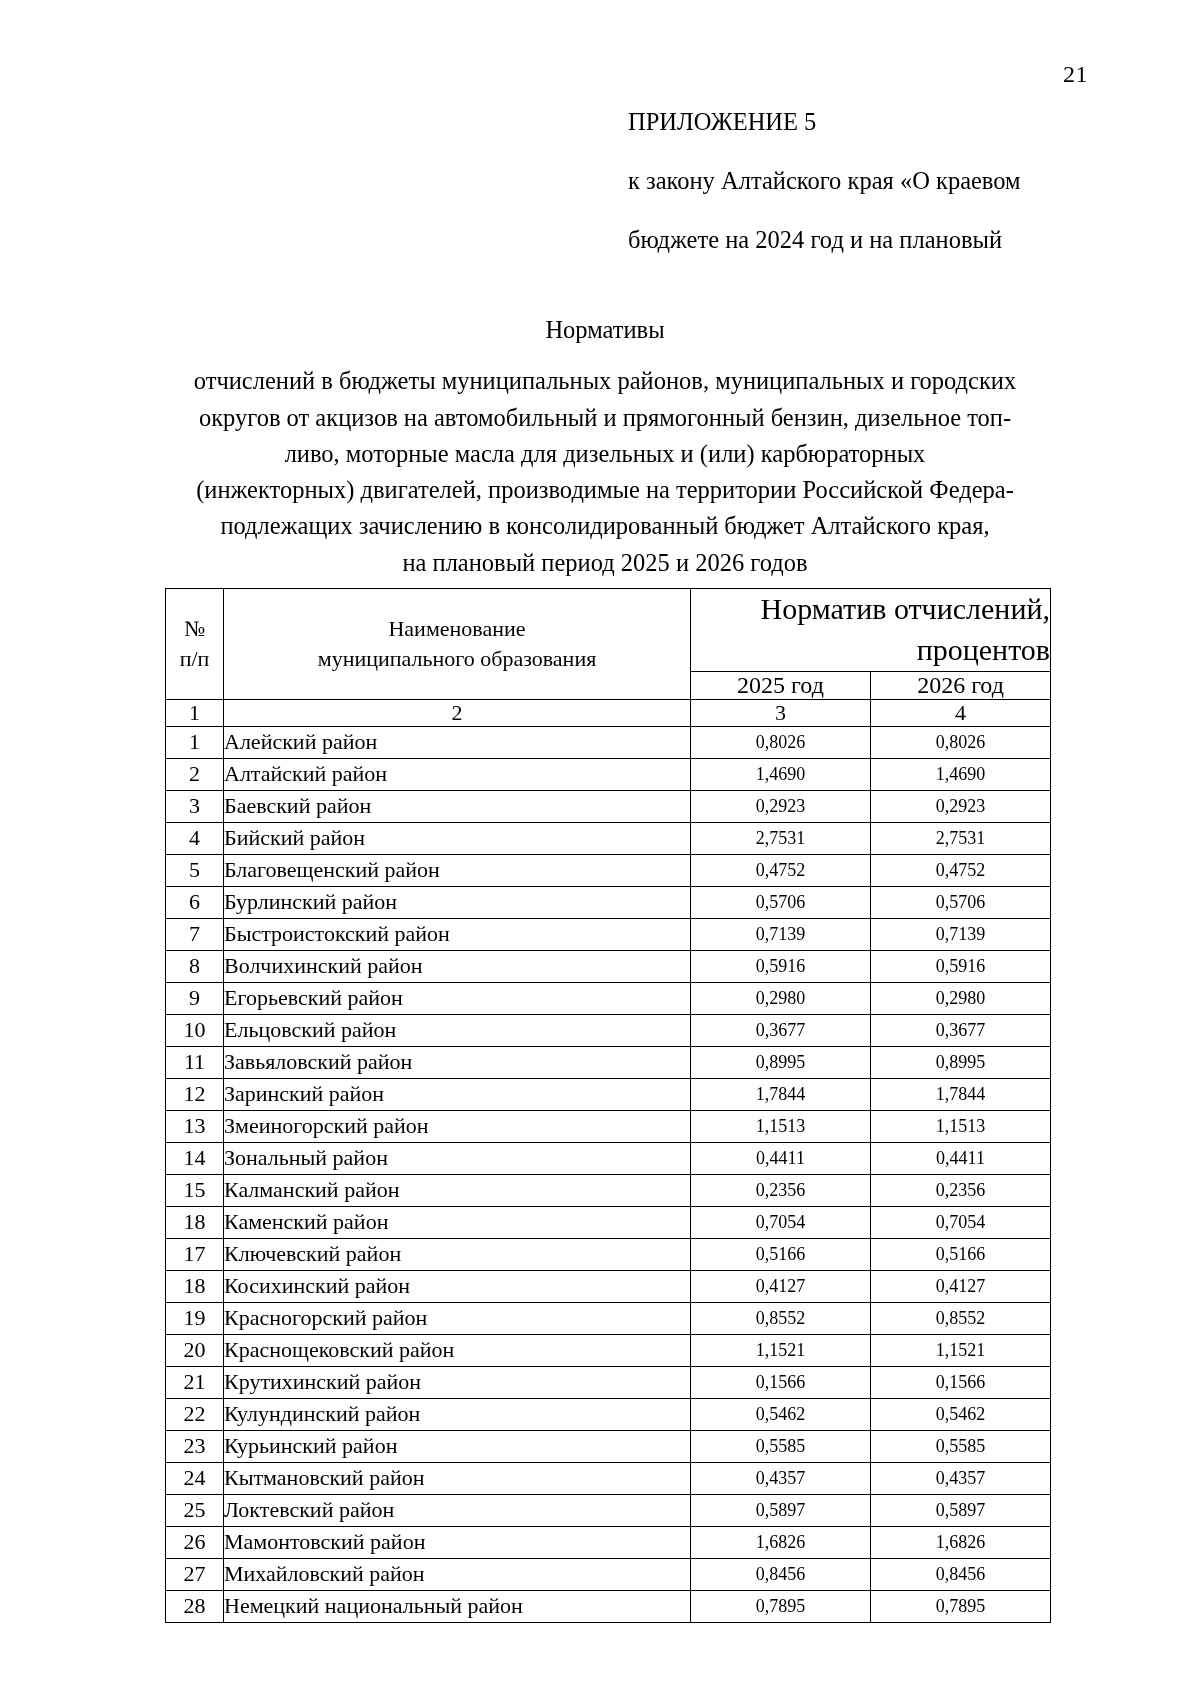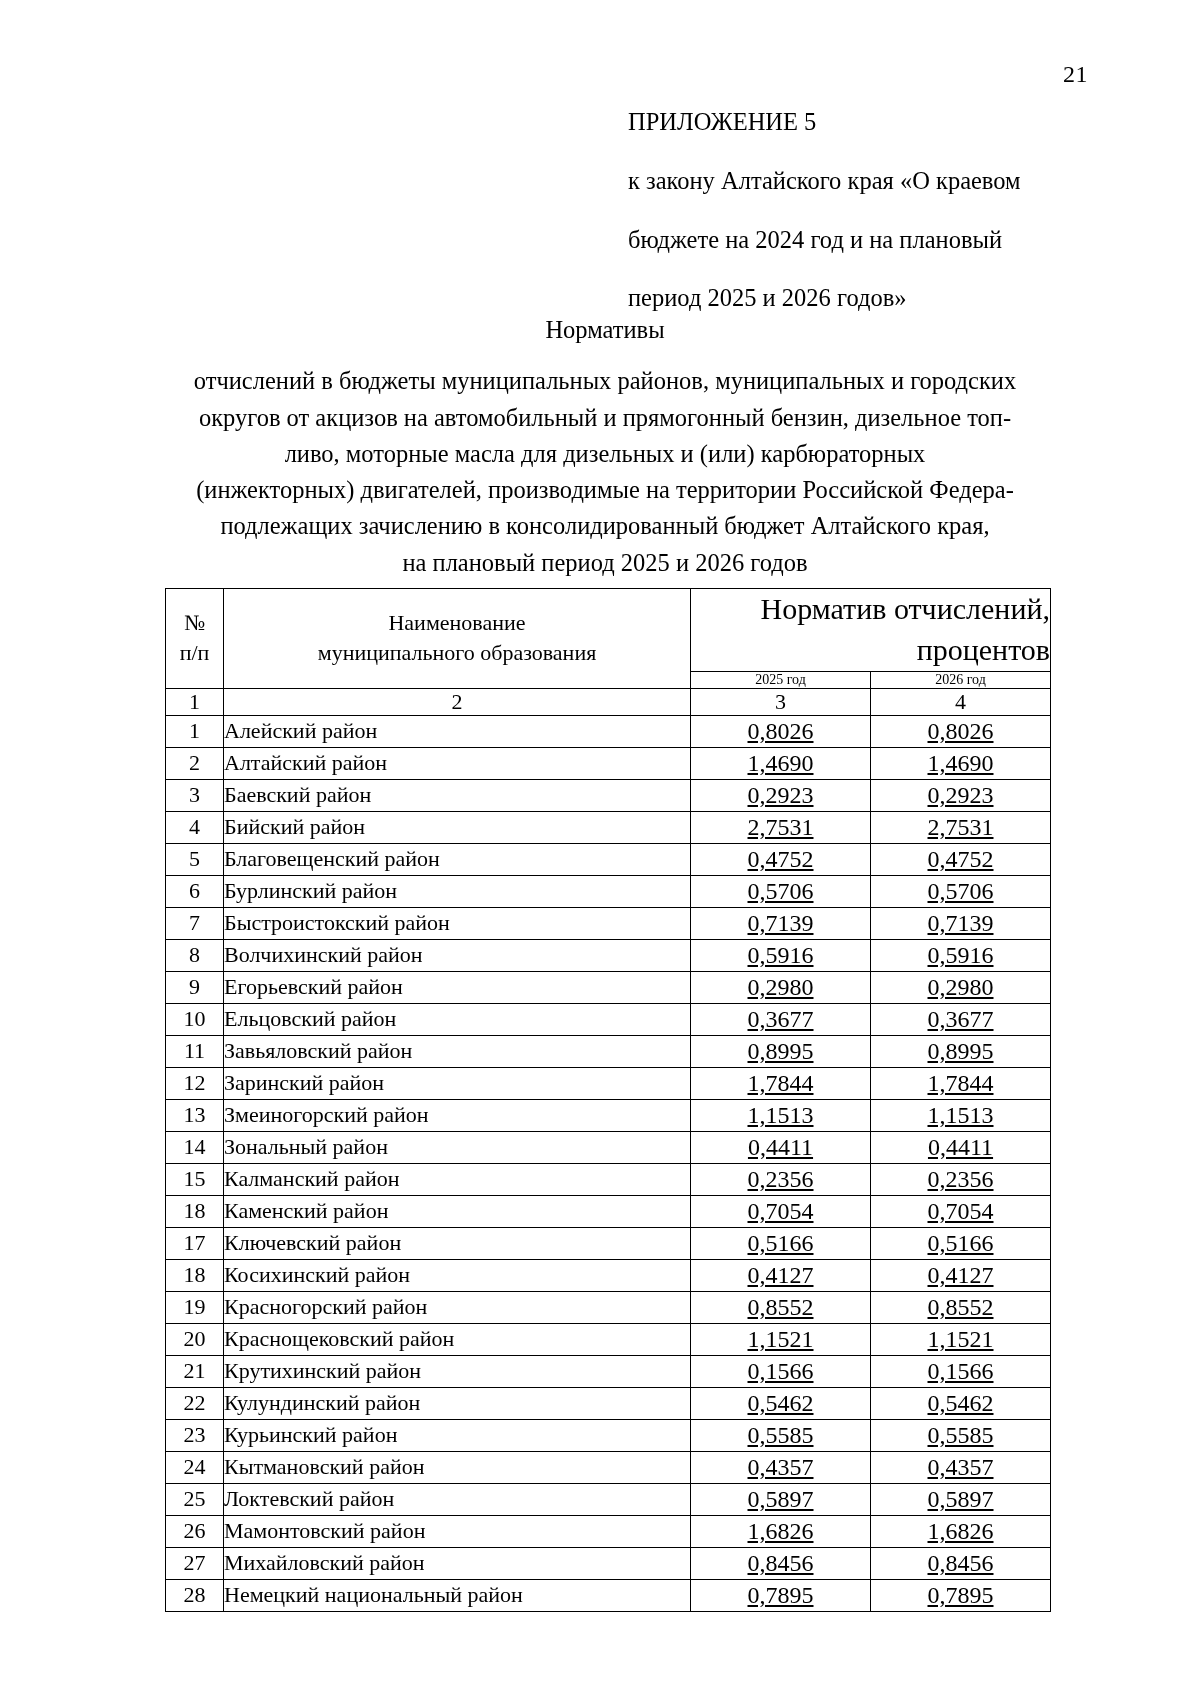--- a/index.html
+++ b/index.html
@@ -107,21 +107,21 @@
     padding: 6px 6px;
   }
   .th-span {
     text-align: right;
     font-size: 30px;
     line-height: 1.36;
     padding: 6px 6px;
   }
   .th-year {
     text-align: center;
-    font-size: 14px;
+    font-size: 24px;
     padding: 5px 0;
   }
 
   .numrow td {
     text-align: center;
     font-size: 22px;
     padding: 3px 0 4px;
   }
 
   tbody.body-rows td {
@@ -131,36 +131,34 @@
     text-align: center;
     font-size: 22px;
   }
   td.cell-name {
     text-align: left;
     padding-left: 10px;
     font-size: 22px;
   }
   td.cell-val {
     text-align: center;
-    font-size: 24px;
-    text-decoration: underline;
+    font-size: 18px;
   }
 </style>
 </head>
 <body>
 
 <div class="page">
 
   <div class="page-number">21</div>
 
   <div class="appendix-block">
     <div class="appendix-title">ПРИЛОЖЕНИЕ 5</div>
     <div class="appendix-line">к закону Алтайского края «О краевом</div>
     <div class="appendix-line">бюджете на 2024 год и на плановый</div>
-    <div class="appendix-line">период 2025 и 2026 годов»</div>
   </div>
 
   <div class="doc-heading">
     <span class="head-word">Нормативы</span>
     <span class="head-line">отчислений в бюджеты муниципальных районов, муниципальных и городских</span>
     <span class="head-line">округов от акцизов на автомобильный и прямогонный бензин, дизельное топ-</span>
     <span class="head-line">ливо, моторные масла для дизельных и (или) карбюраторных</span>
     <span class="head-line">(инжекторных) двигателей, производимые на территории Российской Федера-</span>
     <span class="head-line">подлежащих зачислению в консолидированный бюджет Алтайского края,</span>
     <span class="head-line">на плановый период 2025 и 2026 годов</span>

